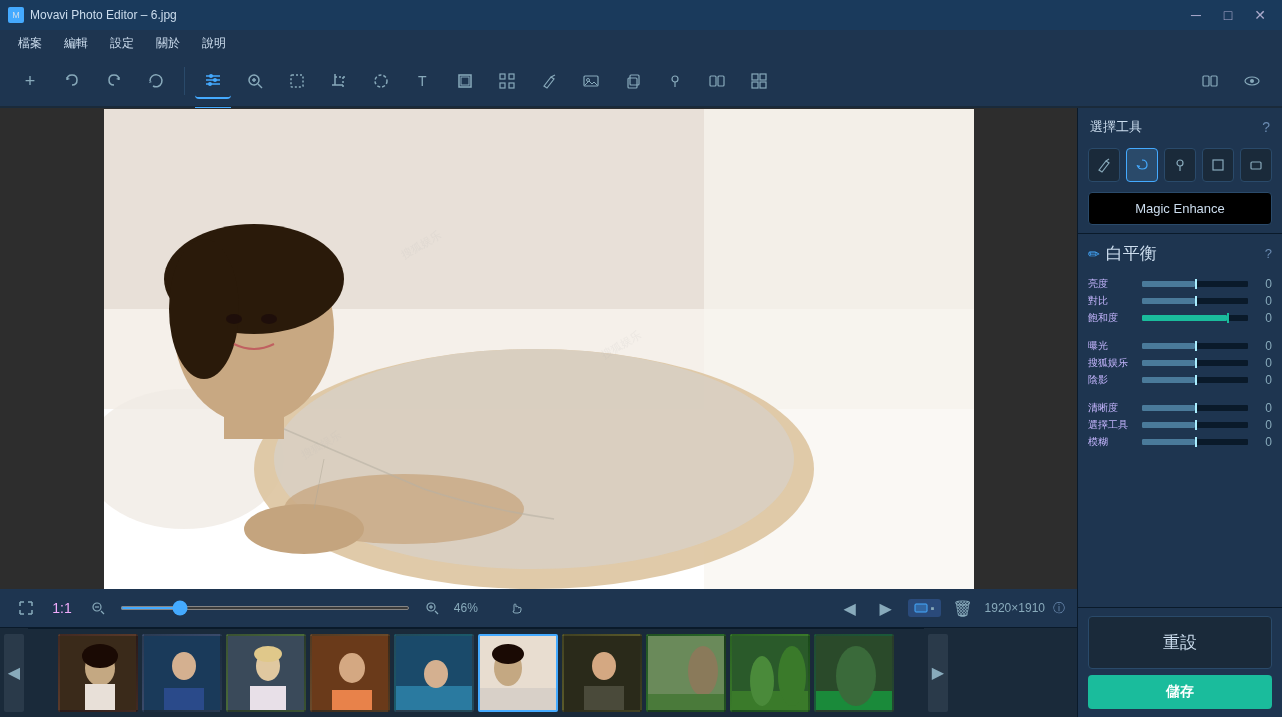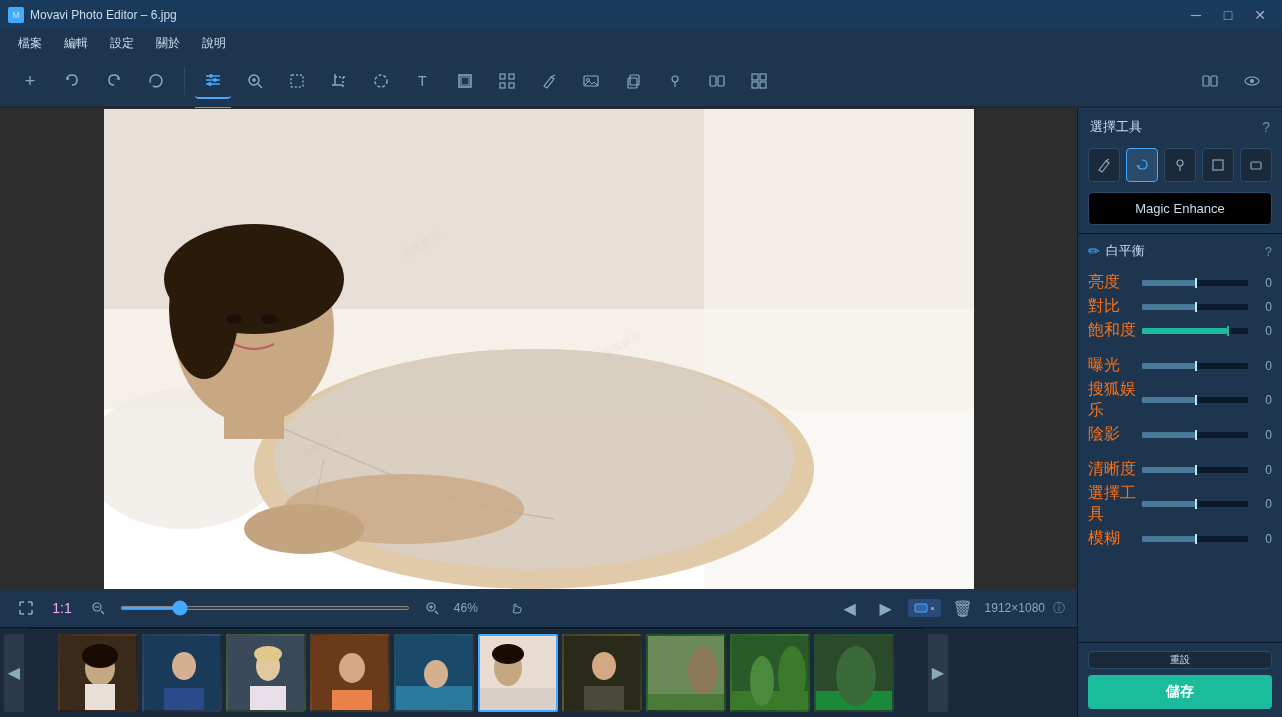--- a/index.html
+++ b/index.html
@@ -62,38 +62,38 @@
     
     .panel-btn { margin: 6px 10px; padding: 8px; background: #1a2a3a; border: 1px solid #2a4a6a; border-radius: 4px; color: #cde; text-align: center; cursor: pointer; font-size: 13px; }
 
     
     .magic-btn { margin: 4px 10px 8px; padding: 8px; background: #000000; border: 1px solid #2a4a6a; border-radius: 4px; color: #cde; text-align: center; cursor: pointer; font-size: 13px; }
 
     
     #wb-section { padding: 4px 10px; border-top: 1px solid #0a1a2a; }
     #wb-header { display: flex; align-items: center; gap: 6px; margin-bottom: 8px; padding: 4px 0; }
     #wb-icon { color: #4af; font-size: 14px; }
-    #wb-title { color: #cde; font-size: 13px; flex: 1; }
+    #wb-title { color: #cde; font-size: 17px; flex: 1; }
     #wb-help { background: none; border: none; color: #6a8ab0; cursor: pointer; font-size: 13px; }
 
     
     .slider-row { display: flex; align-items: center; margin: 3px 0; gap: 4px; }
-    .slider-label { color: #f97316; font-size: 16px; width: 50px; flex-shrink: 0; }
+    .slider-label { color: #c4b5fd; font-size: 10px; width: 50px; flex-shrink: 0; }
     .slider-track { flex: 1; height: 6px; background: #0a1a2a; position: relative; border-radius: 1px; }
     .slider-fill { height: 100%; background: #4ab; border-radius: 1px; }
     .slider-fill-teal { height: 100%; background: #1abc9c; border-radius: 1px; }
     .slider-thumb { width: 2px; height: 10px; background: #aef; position: absolute; top: -2px; }
     .slider-val { color: #8ab; font-size: 12px; width: 20px; text-align: right; flex-shrink: 0; }
     input[type=range].panel-slider { flex: 1; height: 4px; accent-color: #1abc9c; }
 
     .slider-section-gap { height: 8px; }
 
     
     #panel-bottom { margin-top: auto; padding: 8px 10px; border-top: 1px solid #0a1a2a; }
-    #reset-btn { width: 100%; padding: 1px; background: #1a2a3a; border: 1px solid #2a4a6a; border-radius: 4px; color: #cde; cursor: pointer; font-size: 10px; text-align:center; }
+    #reset-btn { width: 100%; padding: 14px; background: #1a2a3a; border: 1px solid #2a4a6a; border-radius: 4px; color: #cde; cursor: pointer; font-size: 17px; text-align:center; }
     #save-btn { width: 100%; padding: 8px; background: #1abc9c; border: none; border-radius: 4px; color: #fff; cursor: pointer; font-size: 14px; font-weight: bold; margin-top: 6px; }
 
     
     .thumb-1 { background: linear-gradient(135deg, #2a1a1a, #5a3a2a); }
     .thumb-2 { background: linear-gradient(135deg, #1a2a3a, #3a4a6a); }
     .thumb-3 { background: linear-gradient(135deg, #2a3a2a, #4a6a3a); }
     .thumb-4 { background: linear-gradient(135deg, #3a2a1a, #6a4a2a); }
     .thumb-5 { background: linear-gradient(135deg, #2a3a4a, #1a5a6a); }
     .thumb-7 { background: linear-gradient(135deg, #2a2a1a, #5a5a2a); }
     .thumb-8 { background: linear-gradient(135deg, #1a3a1a, #2a6a2a); }
@@ -344,21 +344,21 @@
       <button class="bottom-btn" id="nav-prev">◀</button>
       <button class="bottom-btn" id="nav-next">▶</button>
       <div style="display:flex;align-items:center;gap:3px;background:#2a4a7a;border-radius:3px;padding:3px 6px;">
         <svg width="14" height="10" viewBox="0 0 14 10">
             <rect x="1" y="1" width="12" height="8" rx="1" fill="#4af" opacity="0.3"></rect>
             <rect x="1" y="1" width="12" height="8" rx="1" stroke="#4af" fill="none" stroke-width="1"></rect>
           </svg>
         <span style="color:#8ab;font-size:11px;">▪</span>
       </div>
       <button class="delete-btn">🗑</button>
-      <span class="image-info">1912×1080</span>
+      <span class="image-info">1920×1910</span>
       <span style="color:#6a8ab0;cursor:pointer;">ⓘ</span>
     </div>
 
     <div id="filmstrip-container">
       <button class="filmstrip-nav" id="filmstrip-prev" style="position:relative;left:auto;right:auto;width:20px;height:78px;margin:0 4px;">
         <span>◀</span>
       </button>
       <div id="filmstrip">
 
         <div class="film-thumb thumb-1">

